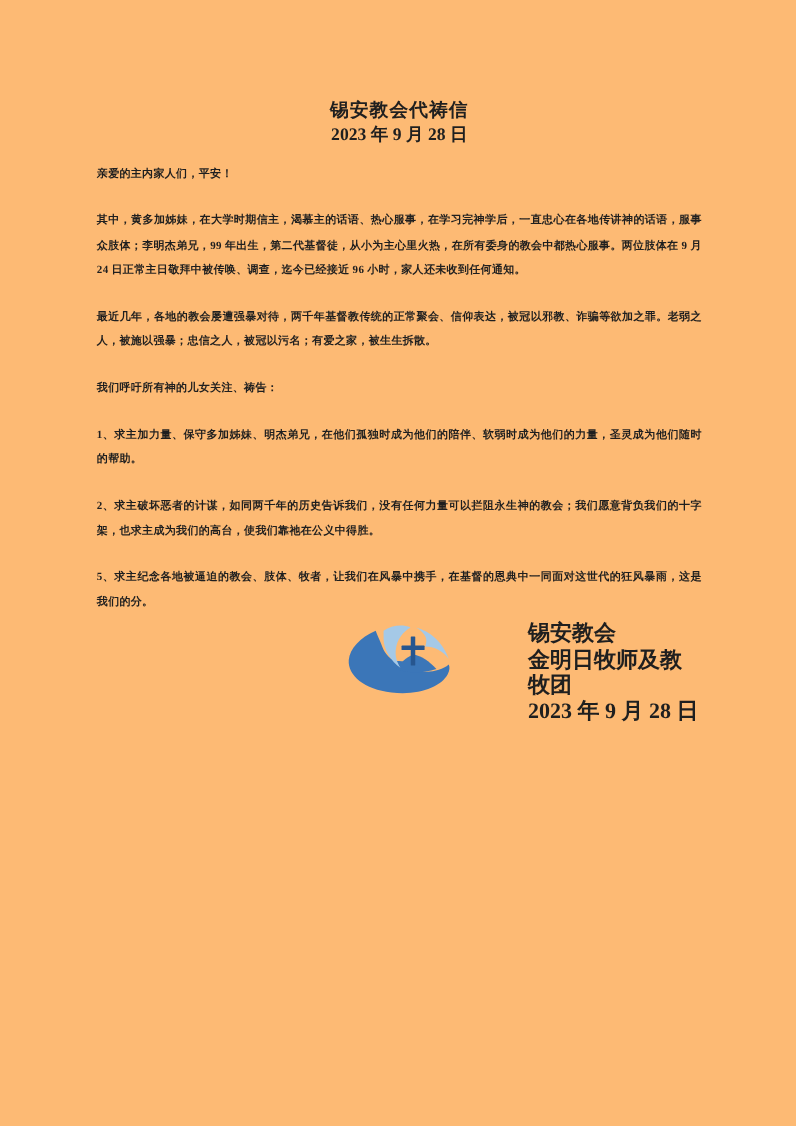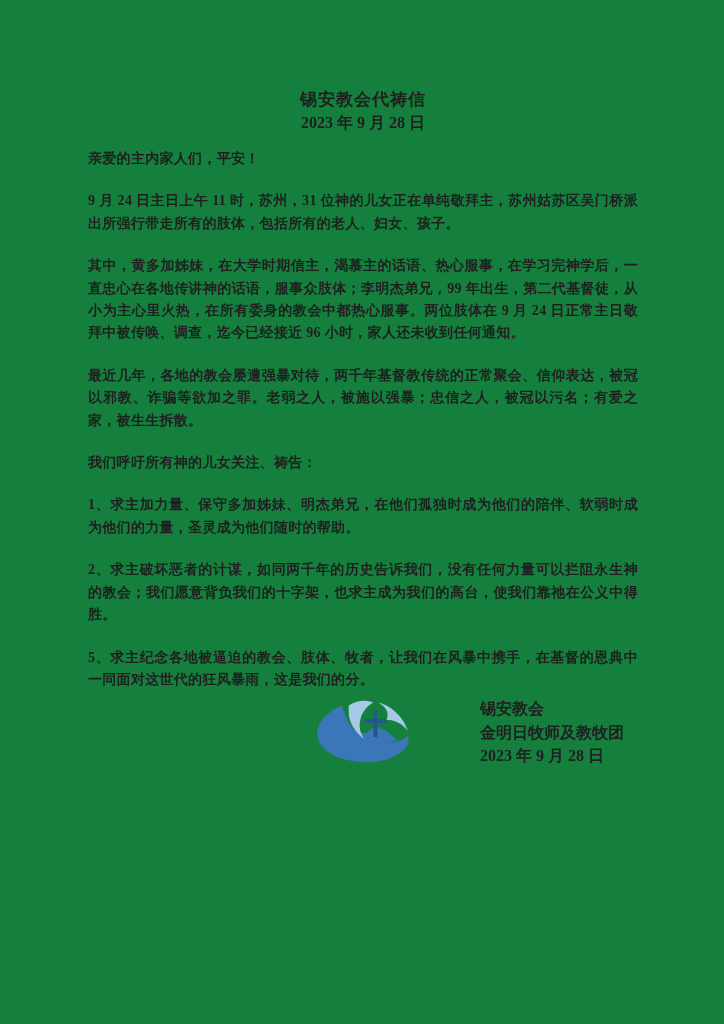--- a/index.html
+++ b/index.html
@@ -7,33 +7,33 @@
     width: 724px; height: 1024px;
     background: #ffffff;
     font-family: "Liberation Serif", "DejaVu Serif", serif;
     color: #1f1f1f;
     overflow: hidden;
   }
   .page {
     box-sizing: border-box;
     width: 724px; height: 1024px;
     padding: 88px 86px 0 88px;
-    background: #15803d;
+    background: #fdba74;
   }
   .title-block { text-align: center; margin-bottom: 14px; }
   .doc-title {
     font-size: 17px; font-weight: bold; line-height: 23px;
     letter-spacing: 1px; margin: 0;
   }
   .doc-date {
     font-size: 16px; font-weight: bold; line-height: 23px; margin: 0;
   }
   .para {
     margin: 0 0 20px 0;
-    font-size: 14px; font-weight: bold;
+    font-size: 10px; font-weight: bold;
     line-height: 22.4px;
     text-align: justify;
     letter-spacing: 0.3px;
   }
   .para.last { margin-bottom: 6px; }
   .scripture-underline {
     text-decoration: underline;
     text-underline-offset: 4px;
     text-decoration-thickness: 1px;
   }
@@ -42,40 +42,39 @@
     height: 120px;
   }
   .logo {
     position: absolute;
     left: 227px; top: 2px;
     width: 96px; height: 66px;
   }
   .signature {
     position: absolute;
     left: 392px; top: 0px;
-    font-size: 16px; font-weight: bold;
+    font-size: 20px; font-weight: bold;
     line-height: 23.5px;
     text-align: left;
   }
   .sig-line { margin: 0; }
 </style>
 </head>
 <body>
 
 <div class="page">
 
   <div class="title-block">
     <p class="doc-title">锡安教会代祷信</p>
     <p class="doc-date">2023 年 9 月 28 日</p>
   </div>
 
   <p class="para">亲爱的主内家人们，平安！</p>
 
 
-  <p class="para">9 月 24 日主日上午 11 时，苏州，31 位神的儿女正在单纯敬拜主，苏州姑苏区吴门桥派出所强行带走所有的肢体，包括所有的老人、妇女、孩子。</p>
 
   <p class="para">其中，黄多加姊妹，在大学时期信主，渴慕主的话语、热心服事，在学习完神学后，一直忠心在各地传讲神的话语，服事众肢体；李明杰弟兄，99 年出生，第二代基督徒，从小为主心里火热，在所有委身的教会中都热心服事。两位肢体在 9 月 24 日正常主日敬拜中被传唤、调查，迄今已经接近 96 小时，家人还未收到任何通知。</p>
 
 
   <p class="para">最近几年，各地的教会屡遭强暴对待，两千年基督教传统的正常聚会、信仰表达，被冠以邪教、诈骗等欲加之罪。老弱之人，被施以强暴；忠信之人，被冠以污名；有爱之家，被生生拆散。</p>
 
 
   <p class="para">我们呼吁所有神的儿女关注、祷告：</p>
 
   <p class="para">1、求主加力量、保守多加姊妹、明杰弟兄，在他们孤独时成为他们的陪伴、软弱时成为他们的力量，圣灵成为他们随时的帮助。</p>

